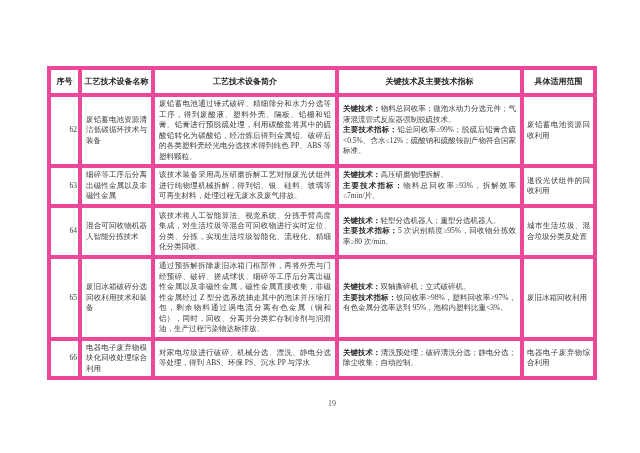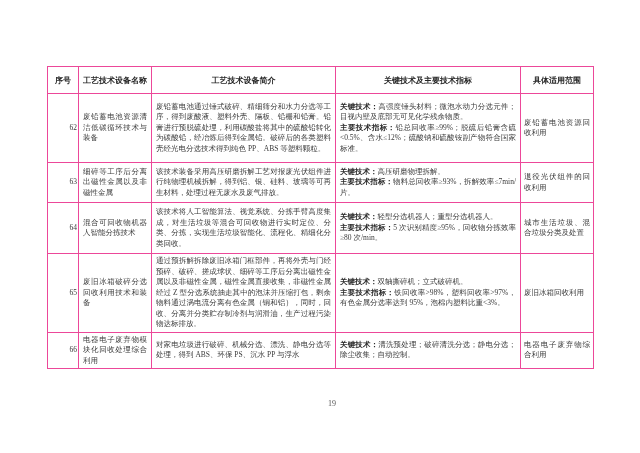--- a/index.html
+++ b/index.html
@@ -4,21 +4,21 @@
 <style>
   html,body { margin:0; padding:0; background:#ffffff; }
   .page {
     position:relative; width:640px; height:453px; background:#ffffff;
     font-family:"Liberation Serif","DejaVu Serif",serif; overflow:hidden;
   }
   .doc-table {
     position:absolute; left:47px; top:66px; width:546px;
     border-collapse:collapse; table-layout:fixed;
   }
-  .doc-table th, .doc-table td { border:1px solid #ec4899; overflow:hidden;margin-top:32px; }
+  .doc-table th, .doc-table td { border:4px solid #ec4899; overflow:hidden;margin-top:32px; }
   .doc-table th {
     font-size:8px; font-weight:bold; color:#262626;
     text-align:center; vertical-align:middle; padding:2px 1px;
   }
   .doc-table td {
     font-size:7.5px; color:#3a3a3a; line-height:10.5px; vertical-align:middle;
   }
   .c-no    { text-align:right; padding:1px; }
   .c-name  { text-align:justify; text-justify:inter-character; padding:2px 4px; }
   .c-scope { text-align:justify; text-justify:inter-character; padding:2px 3px; }
@@ -51,21 +51,21 @@
         <th>关键技术及主要技术指标</th>
         <th>具体适用范围</th>
       </tr>
     </thead>
     <tbody>
       <tr style="height:69px">
         <td class="c-no">62</td>
         <td class="c-name">废铅蓄电池资源清洁低碳循环技术与装备</td>
         <td class="c-intro">废铅蓄电池通过锤式破碎、精细筛分和水力分选等工序，得到废酸液、塑料外壳、隔板、铅栅和铅膏。铅膏进行预脱硫处理，利用碳酸盐将其中的硫酸铅转化为碳酸铅，经冶炼后得到金属铅。破碎后的各类塑料壳经光电分选技术得到纯色 PP、ABS 等塑料颗粒。</td>
         <td class="c-tech">
-          <p class="tl"><span class="bold">关键技术：</span><span>高强度锤头材料；微泡水动力分选元件；目视内壁及底部无可见化学残余物质。</span></p>
+          <p class="tl"><span class="bold">关键技术：</span><span>物料总回收率；微泡水动力分选元件；气液混流管式反应器强制脱硫技术。</span></p>
           <p class="tl"><span class="bold">主要技术指标：</span><span>铅总回收率≥99%；脱硫后铅膏含硫&lt;0.5%、含水≤12%；硫酸钠和硫酸铵副产物符合国家标准。</span></p>
         </td>
         <td class="c-scope">废铅蓄电池资源回收利用</td>
       </tr>
       <tr style="height:40px">
         <td class="c-no">63</td>
         <td class="c-name">细碎等工序后分离出磁性金属以及非磁性金属</td>
         <td class="c-intro">该技术装备采用高压研磨拆解工艺对报废光伏组件进行纯物理机械拆解，得到铝、银、硅料、玻璃等可再生材料，处理过程无废水及废气排放。</td>
         <td class="c-tech">
           <p class="tl"><span class="bold">关键技术：</span><span>高压研磨物理拆解。</span></p>

